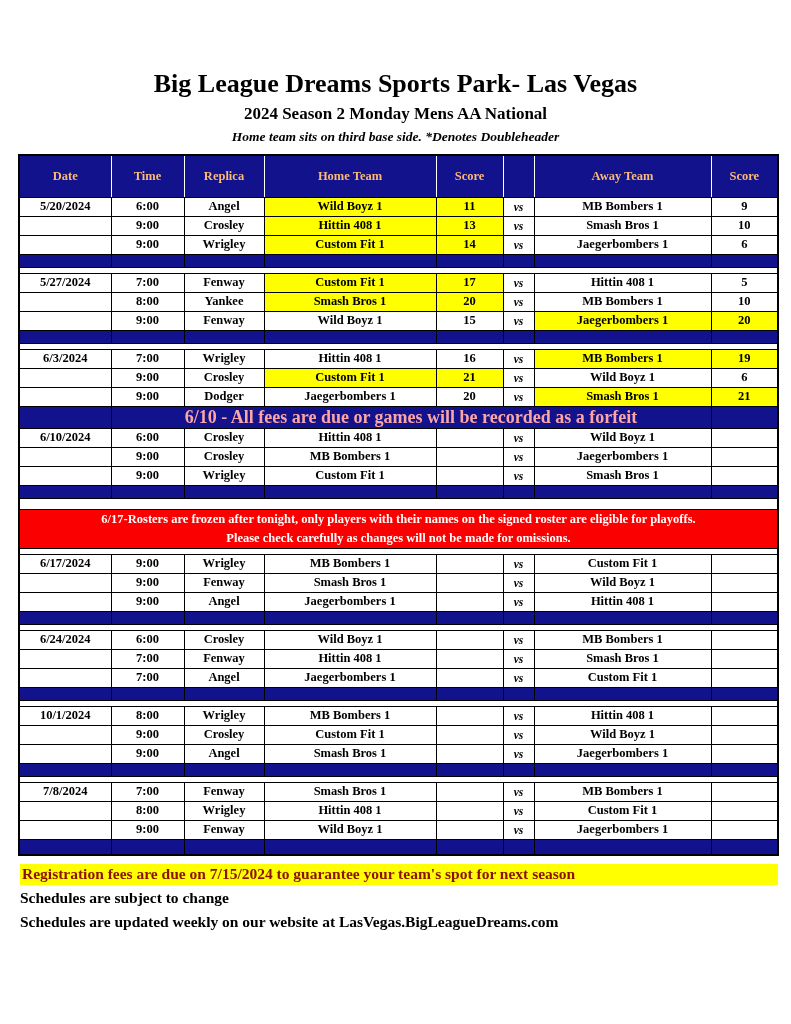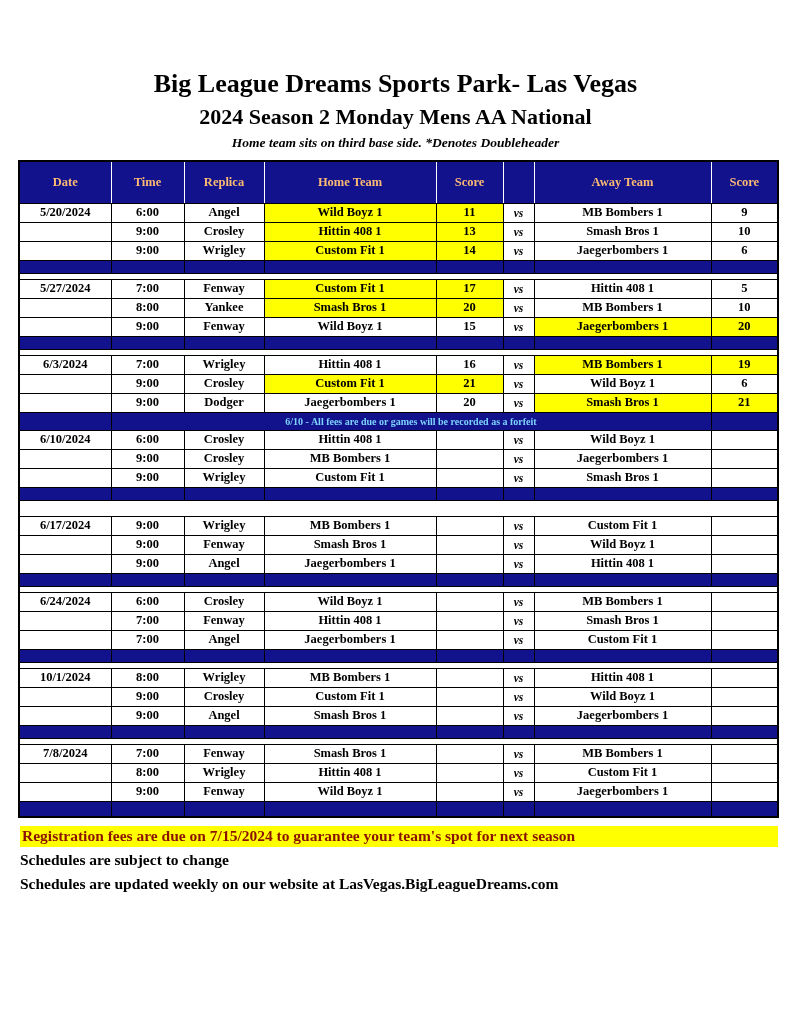--- a/index.html
+++ b/index.html
@@ -4,21 +4,21 @@
 <style>
   html,body{margin:0;padding:0;}
   body{
     width:791px;height:1024px;background:#ffffff;overflow:hidden;
     font-family:"Liberation Serif","DejaVu Serif",serif;
     -webkit-font-smoothing:antialiased;
   }
   .sheet{padding-top:70px;}
   .head{ text-align:center; }
   .title{font-size:26px;font-weight:bold;color:#000;line-height:1.1;}
-  .subtitle{font-size:22px;font-weight:bold;color:#000;margin-top:5px;}
+  .subtitle{font-size:17px;font-weight:bold;color:#000;margin-top:5px;}
   .tagline{font-size:13.5px;font-weight:bold;font-style:italic;color:#000;margin-top:5px;}
 
   table.sched{
     margin:9px 0 0 18px;
     width:759px;
     border-collapse:collapse;
     table-layout:fixed;
     border:2px solid #000;
   }
   .sched th{
@@ -29,21 +29,21 @@
   .sched td{
     background:#fff; color:#000; text-align:center; vertical-align:middle;
     font-size:12.5px; font-weight:bold; height:18px; padding:0 1px;
     border:1px solid #000; overflow:hidden; white-space:nowrap;
   }
   .sched td.hl{ background:var(--yellow,#FFFF00); }
   .sched td.vs-cell{ font-style:italic; font-size:11.5px; }
   .sched tr.spacer td{ background:var(--navy,#12128C); height:12px; }
   .sched tr.spacer-final td{ background:var(--navy,#12128C); height:14px; }
   .sched tr.gap td{ border-left:none;border-right:none;border-top:none;border-bottom:none; background:#fff; height:5px; }
-  .sched tr.navy-banner td{ background:var(--navy,#12128C); color:#7dd3fc; height:17px; font-size:10px; }
+  .sched tr.navy-banner td{ background:var(--navy,#12128C); color:#fca5a5; height:17px; font-size:18px; }
   .sched tr.red-banner td{
     background:var(--red,#FB0000); color:#fff; height:38px; font-size:12.5px; line-height:1.5;
   }
   .footer{ margin:8px 0 0 20px; }
   .f-line{ font-size:15.5px; font-weight:bold; color:#000; line-height:1.4; }
   .f-reg{
     display:block; width:744px; margin:2px 0;
     background:var(--yellow,#FFFF00); color:var(--maroon,#8B1200);
     font-size:15.5px; font-weight:bold; padding:1px 12px 2px 2px;
   }
@@ -244,20 +244,26 @@
           <td></td>
           <td></td>
           <td></td>
         </tr>
         <tr class="gap">
           <td colspan="8"></td>
         </tr>
         <tr class="gap">
           <td colspan="8"></td>
         </tr>
+        <tr class="red-banner">
+          <td colspan="8">
+            <div>6/17-Rosters are frozen after tonight, only players with their names on the signed roster are eligible for playoffs.</div>
+            <div>Please check carefully as changes will not be made for omissions.</div>
+          </td>
+        </tr>
         <tr class="gap">
           <td colspan="8"></td>
         </tr>
         <tr class="row-game">
           <td>6/17/2024</td>
           <td>9:00</td>
           <td>Wrigley</td>
           <td>MB Bombers 1</td>
           <td></td>
           <td class="vs-cell">vs</td>

